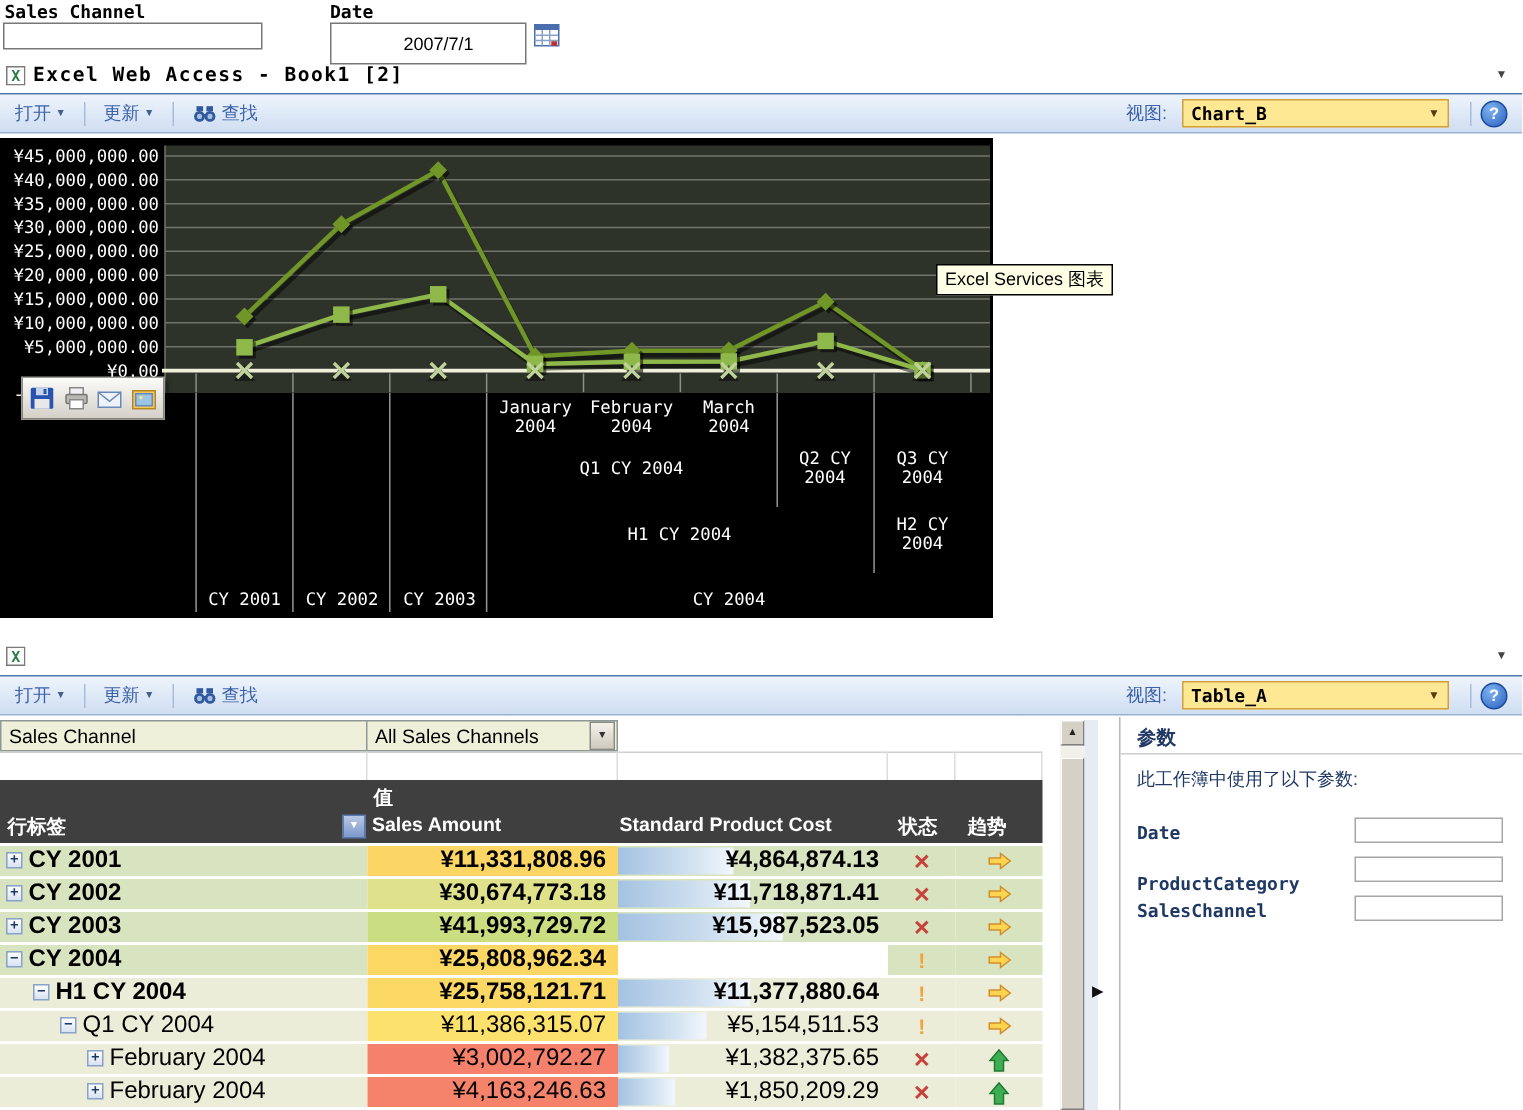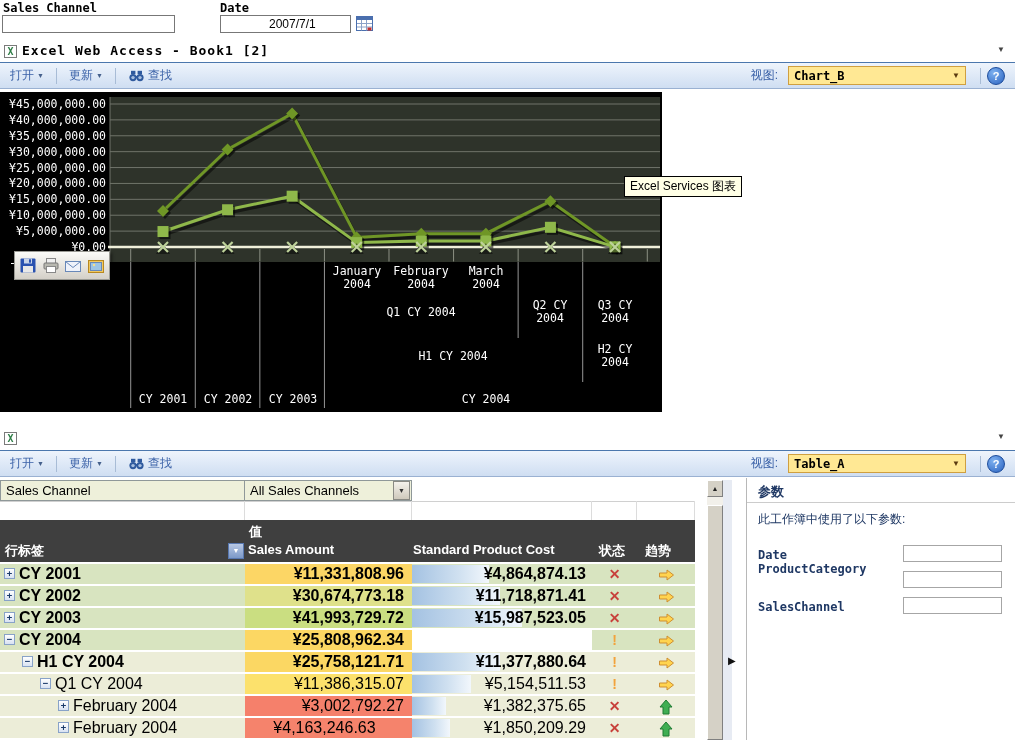--- a/index.html
+++ b/index.html
@@ -62,21 +62,21 @@
   .strip{position:absolute;left:723px;top:480px;width:9px;height:260px;background:#e7ebf3;}
 </style>
 </head>
 <body>
 
 <div class="stage">
 
   <div class="abs flt-label" style="left:3px;top:1px;">Sales Channel</div>
   <input class="flt-input" style="left: 2px; top: 15px; width: 173px; height: 18px;" value="">
   <div class="abs flt-label" style="left:220px;top:1px;">Date</div>
-  <input class="flt-input" style="left: 220px; top: 15px; width: 131px; height: 18px; padding-left: 48px;" value="2007/7/1">
+  <input class="flt-input" style="left: 220px; top: 15px; width: 131px; height: 28px; padding-left: 48px;" value="2007/7/1">
   <div class="abs" style="left:356px;top:15px;width:18px;height:17px;cursor:pointer;">
     <svg width="18" height="17">
       <rect x="0.5" y="1.5" width="16" height="14" fill="#fff" stroke="#4a6fae"></rect>
       <rect x="0.5" y="1.5" width="16" height="3.5" fill="#4a6fae"></rect>
       <line x1="5.5" y1="5" x2="5.5" y2="15.5" stroke="#8aa2c8"></line>
         <line x1="10.5" y1="5" x2="10.5" y2="15.5" stroke="#8aa2c8"></line>
       <line x1="1" y1="8.5" x2="16" y2="8.5" stroke="#8aa2c8"></line>
         <line x1="1" y1="12" x2="16" y2="12" stroke="#8aa2c8"></line>
       <rect x="11.5" y="12.5" width="4" height="3" fill="#c03030"></rect>
     </svg>
@@ -459,21 +459,21 @@
           <div style="position:absolute;left:592px;top:0;width:45px;height:20px;background:#ecedd8;text-align:center;"><span class="stx" style="color: rgb(200, 65, 59);">✕</span></div>
           <div style="position:absolute;left:637px;top:0;width:58px;height:20px;background:#ecedd8;text-align:center;"><svg width="14" height="16" style="vertical-align: middle; margin-top: 3px;">
               <path d="M4 15 V8 H1 L7 1 13 8 H10 V15 z" fill="#3fae52" stroke="#1f7a33" stroke-width="1"></path>
             </svg></div>
         </div>
         <div style="position:absolute;left:0;top:240px;width:695px;height:20px;">
           <div style="position:absolute;left:0;top:0;width:245px;height:20px;background:#ecedd8;">
             <div style="left:58px;" class="exp">+</div>
             <div style="position:absolute;left:73px;top:0;line-height:20px;font-weight:normal;white-space:nowrap;">February 2004</div>
           </div>
-          <div style="position:absolute;left:245px;top:0;width:167px;height:20px;background:#f5836c;text-align:center;line-height:20px;padding-right:8px;box-sizing:border-box;font-weight:normal;">¥4,163,246.63</div>
+          <div style="position:absolute;left:245px;top:0;width:167px;height:20px;background:#f5836c;text-align:right;line-height:20px;padding-right:8px;box-sizing:border-box;font-weight:normal;">¥4,163,246.63</div>
           <div style="position:absolute;left:412px;top:0;width:180px;height:20px;background:#ecedd8;">
             <div style="width:38px;" class="bar"></div>
             <div style="position:absolute;right:6px;top:0;line-height:20px;font-weight:normal;">¥1,850,209.29</div>
           </div>
           <div style="position:absolute;left:592px;top:0;width:45px;height:20px;background:#ecedd8;text-align:center;"><span class="stx" style="color: rgb(200, 65, 59);">✕</span></div>
           <div style="position:absolute;left:637px;top:0;width:58px;height:20px;background:#ecedd8;text-align:center;"><svg width="14" height="16" style="vertical-align: middle; margin-top: 3px;">
               <path d="M4 15 V8 H1 L7 1 13 8 H10 V15 z" fill="#3fae52" stroke="#1f7a33" stroke-width="1"></path>
             </svg></div>
         </div>
       </div>
@@ -485,18 +485,18 @@
   </div>
   <div class="strip"></div>
   <div id="splitter">▶</div>
 
   <div id="params-panel">
     <div class="pp-title">参数</div>
     <div class="pp-rule"></div>
     <div class="pp-desc">此工作簿中使用了以下参数:</div>
     <div class="pp-name" style="top:70px;">Date</div>
     <input class="pp-input" style="top: 67px;" value="">
-    <div class="pp-name" style="top:84px;">ProductCategory</div>
+    <div class="pp-name" style="top:104px;">ProductCategory</div>
     <input class="pp-input" style="top: 93px;" value="">
     <div class="pp-name" style="top:122px;">SalesChannel</div>
     <input class="pp-input" style="top: 119px;" value="">
   </div>
 </div>
 
 </body></html>

